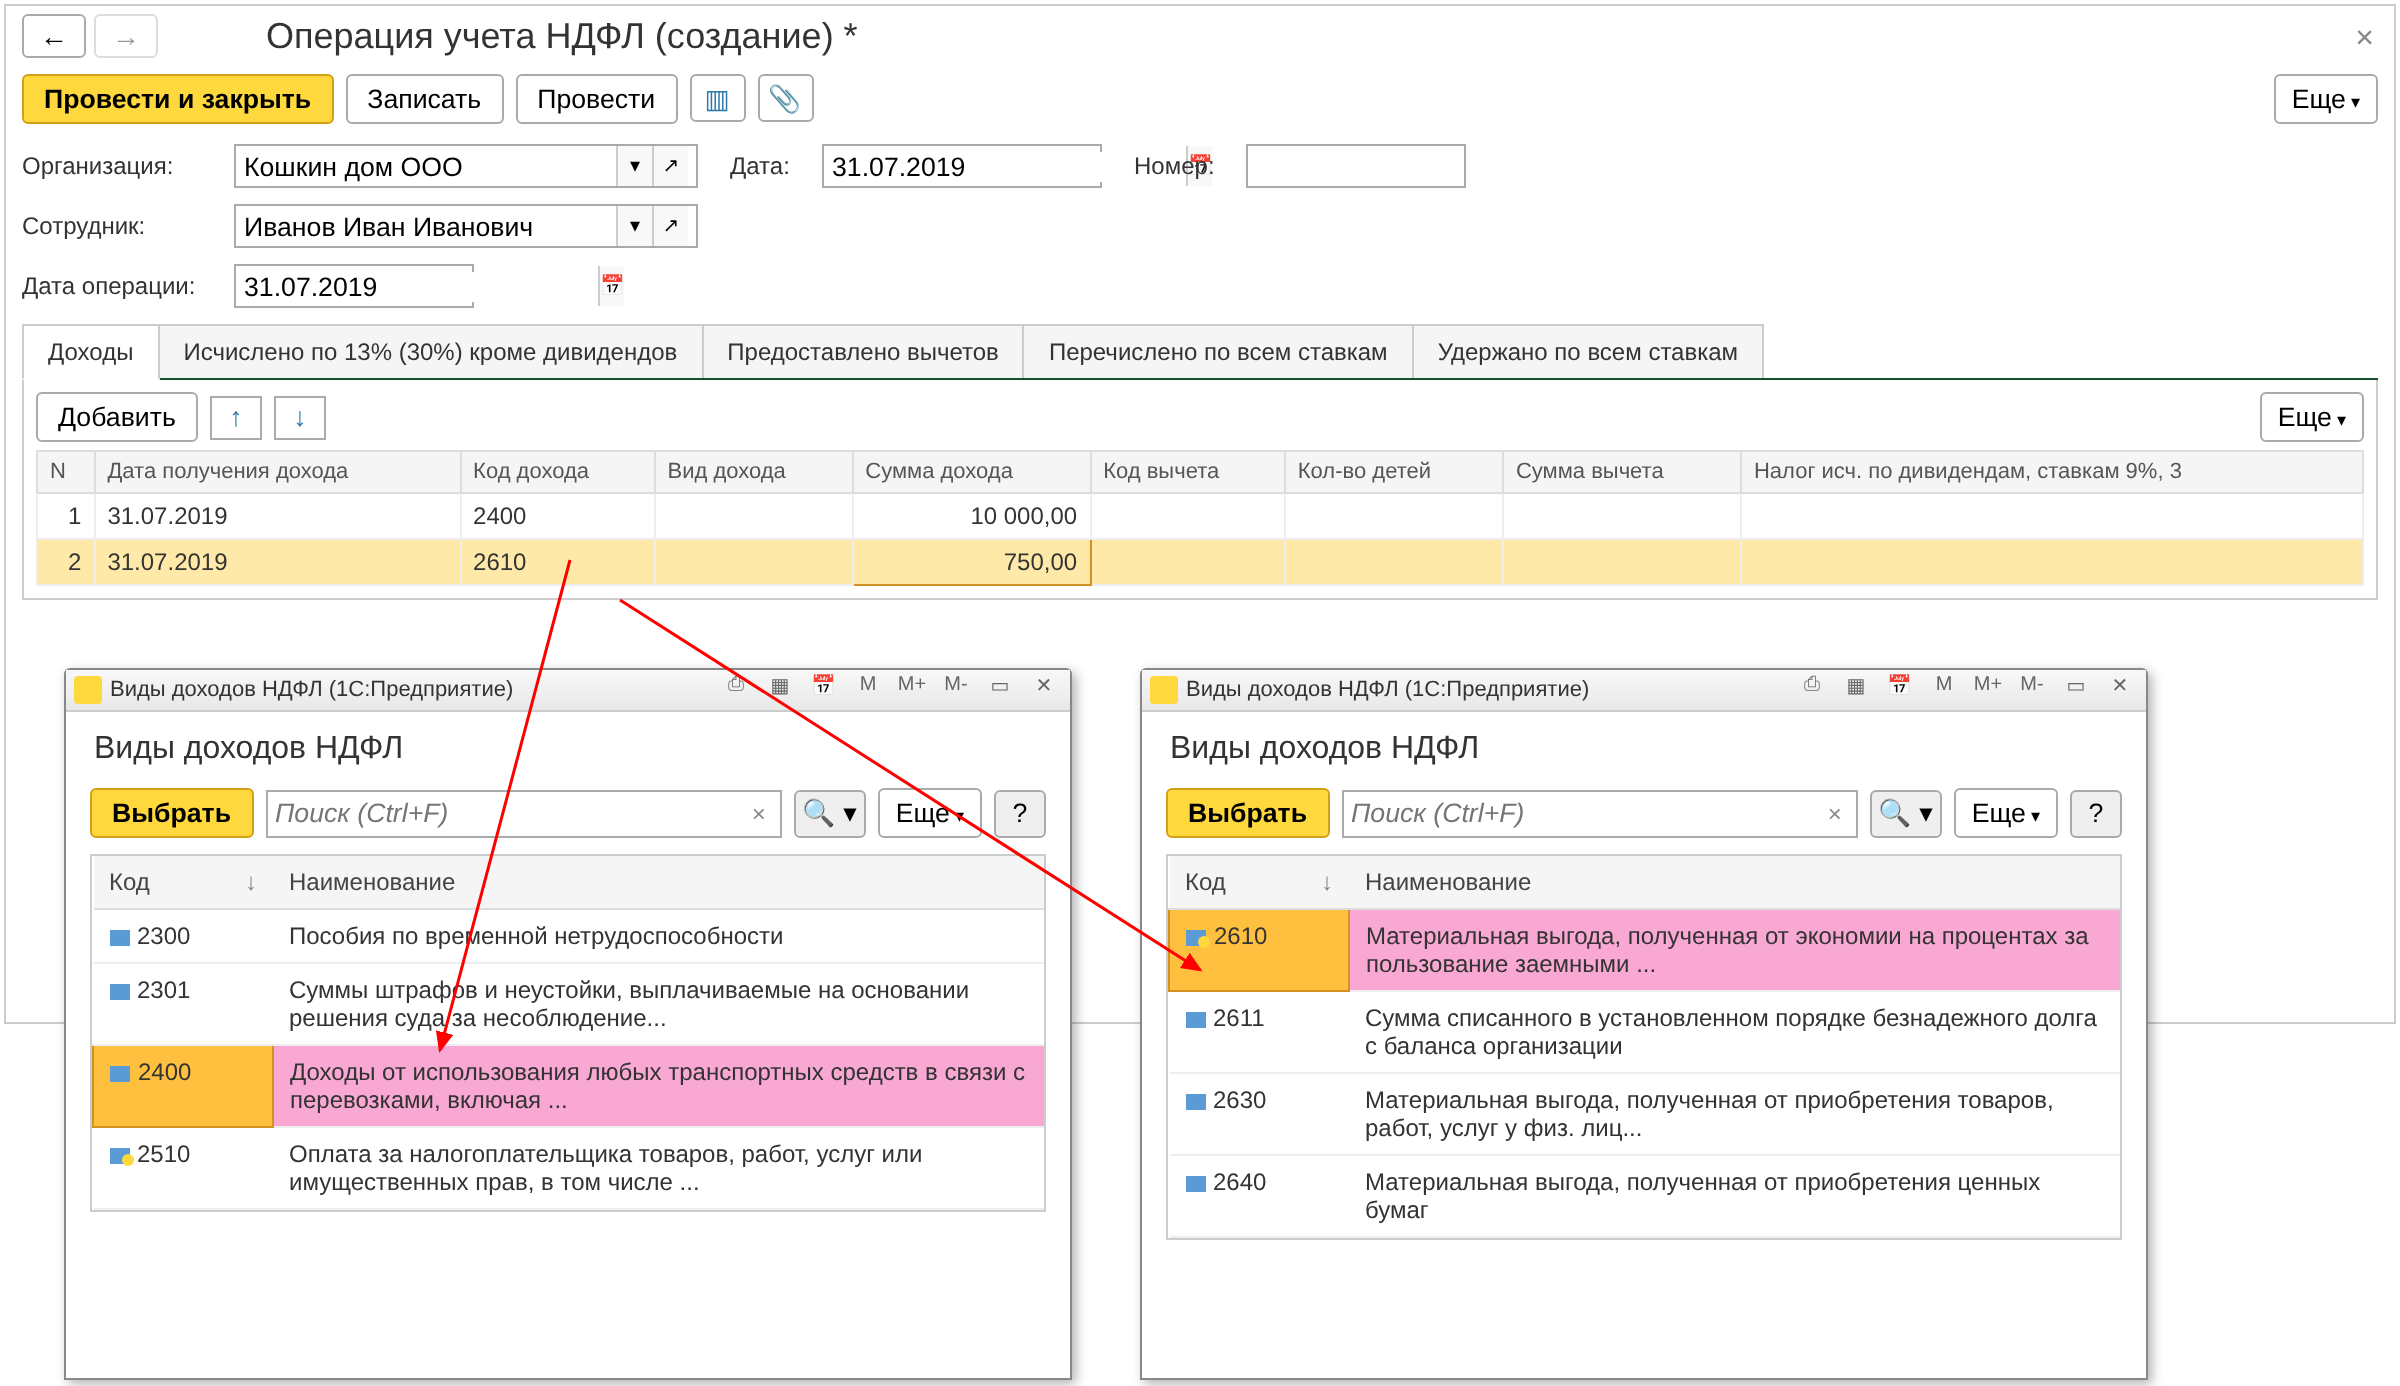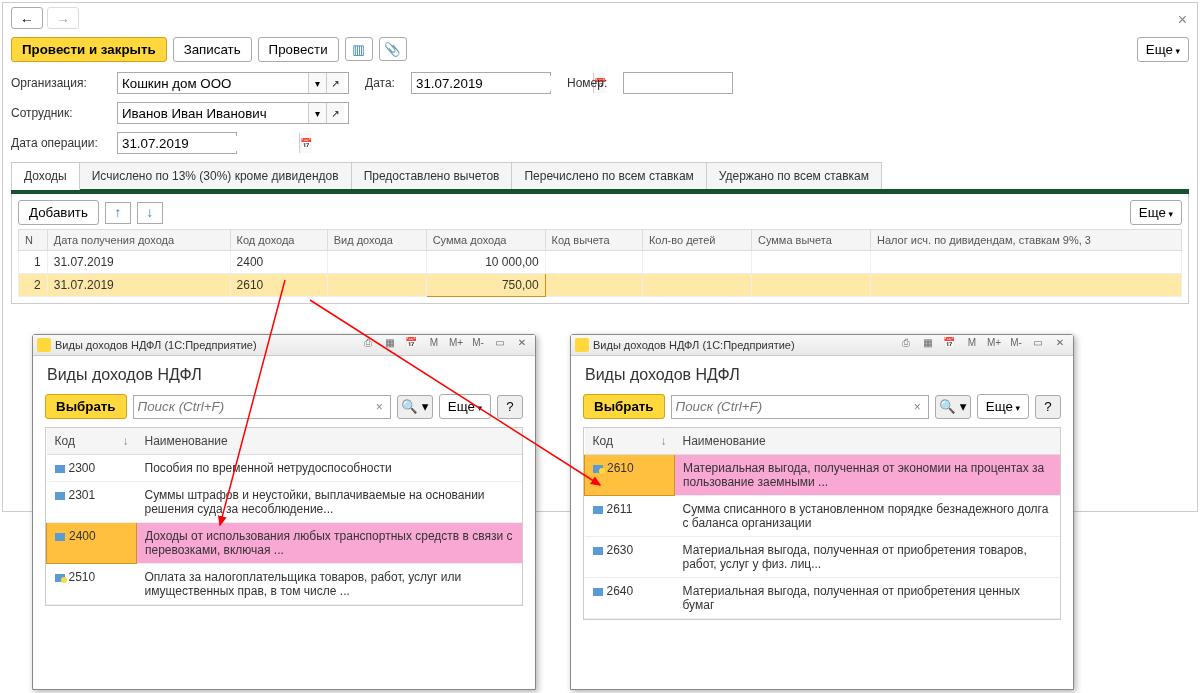--- a/index.html
+++ b/index.html
@@ -16,21 +16,21 @@
 .more-btn { margin-left: auto; background: #fff; border: 1px solid #aaa; padding: 4px 8px; border-radius: 3px; cursor: pointer; }
 .more-btn::after { content: " ▾"; font-size: 9px; }
 .form-row { display: flex; align-items: center; margin-bottom: 8px; gap: 6px; }
 .form-label { width: 100px; }
 .form-input { border: 1px solid #aaa; padding: 2px 4px; height: 22px; background: #fff; }
 .input-wide { width: 232px; display: flex; align-items: center; }
 .input-wide input { border: none; flex: 1; outline: none; }
 .input-btn { width: 18px; height: 20px; border: none; border-left: 1px solid #ccc; background: #f8f8f8; cursor: pointer; font-size: 10px; }
 .date-input { width: 140px; display: flex; align-items: center; }
 .date-input input { border: none; flex: 1; outline: none; }
-.tabs { display: flex; border-bottom: 5px solid #14532d; margin-top: 6px; }
+.tabs { display: flex; border-bottom: 1px solid #14532d; margin-top: 6px; }
 .tab { padding: 6px 12px; border: 1px solid #ccc; border-bottom: none; margin-right: -1px; background: #f5f5f5; cursor: pointer; }
 .tab.active { background: #fff; border-bottom: 1px solid #fff; margin-bottom: -1px; }
 .tab-content { border: 1px solid #ccc; border-top: none; padding: 6px; }
 .sub-toolbar { display: flex; align-items: center; gap: 6px; margin-bottom: 4px; }
 .arrow-btn { width: 26px; height: 22px; border: 1px solid #aaa; background: #fff; cursor: pointer; display: inline-flex; align-items: center; justify-content: center; color: #2a7ab0; font-weight: bold; }
 .data-table { width: 100%; border-collapse: collapse; }
 .data-table th { background: #f5f5f5; border: 1px solid #ddd; padding: 4px 6px; text-align: left; font-weight: normal; color: #555; font-size: 11px; }
 .data-table td { border: 1px solid #eee; padding: 4px 6px; }
 .data-table tr.highlight td { background: #ffe9a8; }
 .data-table td.amount { text-align: right; }
@@ -62,20 +62,21 @@
 svg.arrow-svg { position: absolute; top: 0; left: 0; pointer-events: none; z-index: 100; }
 </style>
 </head>
 <body>
 
 <div class="main-window">
   <div class="close-x">×</div>
   <div class="nav-row">
     <button class="nav-btn">←</button>
     <button class="nav-btn" style="opacity:0.4">→</button>
+    <div class="title">Операция учета НДФЛ (создание) *</div>
   </div>
 
   <div class="toolbar-row">
     <button class="yellow-btn">Провести и закрыть</button>
     <button class="std-btn">Записать</button>
     <button class="std-btn">Провести</button>
     <button class="icon-btn">
         <span style="color:#2a7ab0">▥</span>
       </button>
     <button class="icon-btn">📎</button>

